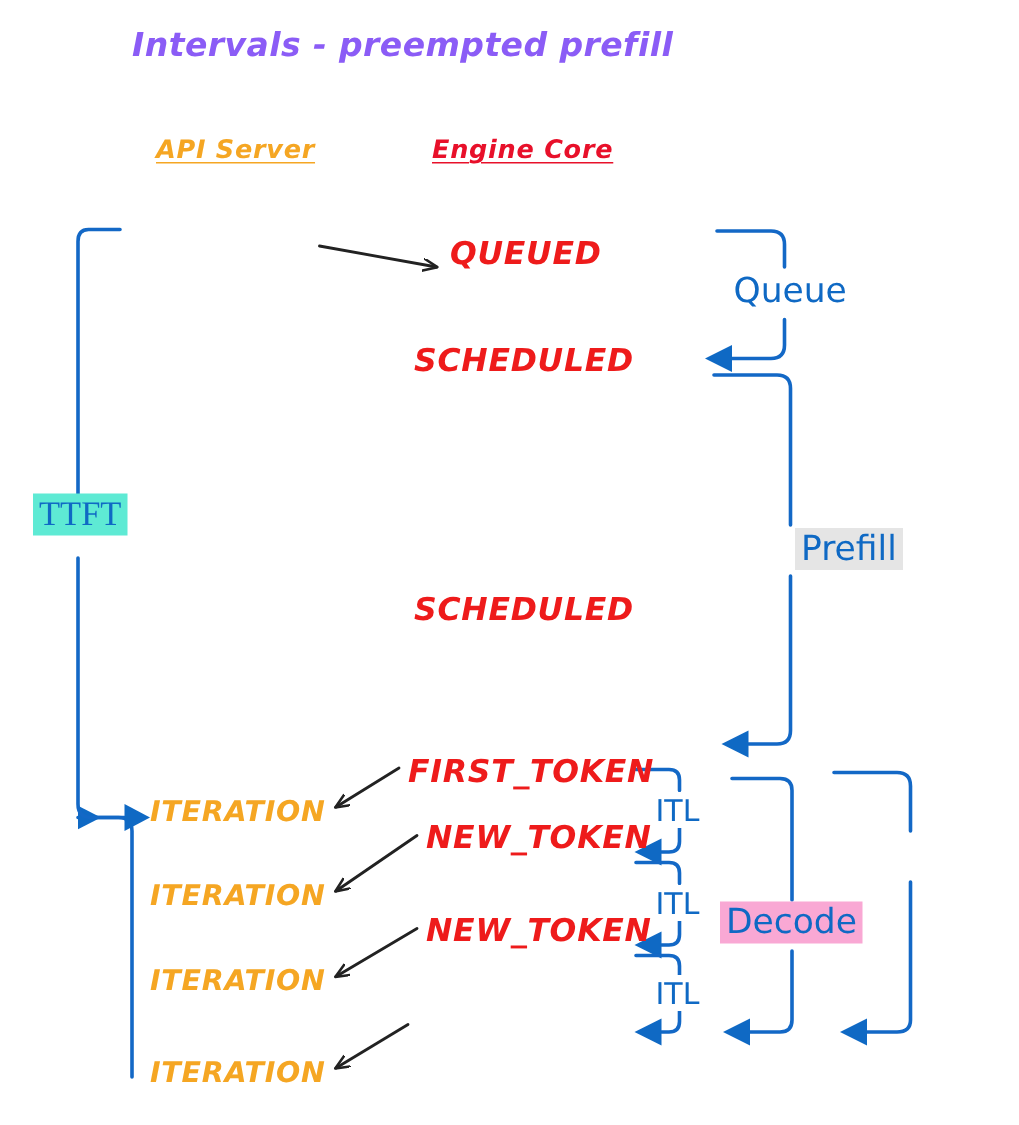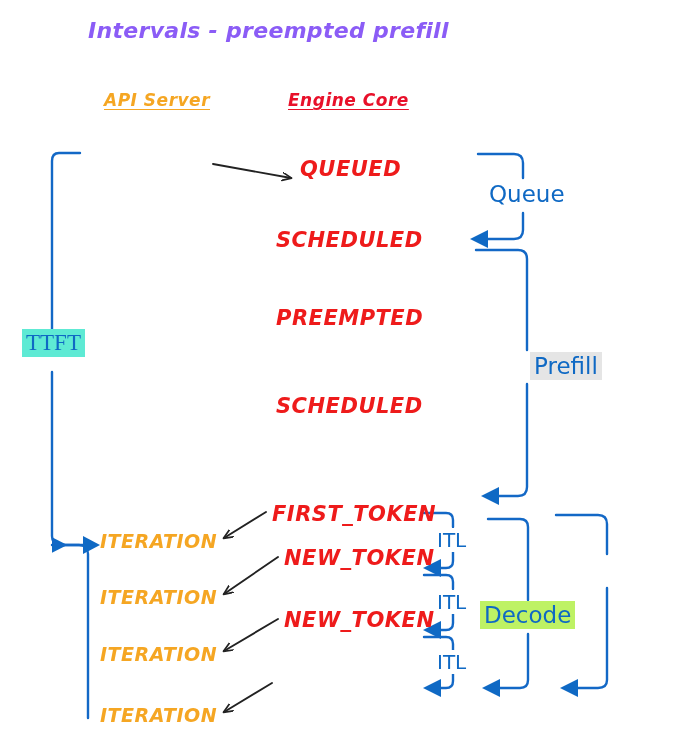--- a/index.html
+++ b/index.html
@@ -117,31 +117,30 @@
 
     <g>
       <path d="M556,515 L598,515 Q607,515 607,524 L607,554" fill="none" stroke="#1368C6" stroke-width="2.4" stroke-linecap="round"></path>
       <path d="M607,588 L607,680 Q607,688 598,688 L578,688" fill="none" stroke="#1368C6" stroke-width="2.4" stroke-linecap="round"></path>
       <path d="M560,688 L578,679 L578,697 Z" fill="#0F69C4"></path>
     </g>
   </svg>
 
   <div class="node engine" style="left:300px;top:157px;">QUEUED</div>
   <div class="node engine" style="left:276px;top:228px;">SCHEDULED</div>
-  <div class="node engine" style="left:276px;top:306px;">PREEMPTED</div>
   <div class="node engine" style="left:276px;top:394px;">SCHEDULED</div>
   <div class="node engine" style="left:272px;top:502px;">FIRST_TOKEN</div>
   <div class="node api" style="left:100px;top:530px;">ITERATION</div>
   <div class="node engine" style="left:284px;top:546px;">NEW_TOKEN</div>
   <div class="node api" style="left:100px;top:586px;">ITERATION</div>
   <div class="node engine" style="left:284px;top:608px;">NEW_TOKEN</div>
   <div class="node api" style="left:100px;top:643px;">ITERATION</div>
   <div class="node api" style="left:100px;top:704px;">ITERATION</div>
 
   <div class="blue blue-lg" style="left:22px;top:329px;background:#5eead4;padding:1px 4px;font-family:Liberation Serif, serif;">TTFT</div>
   <div class="blue blue-lg" style="left:485px;top:180px;background:#fff;padding:1px 4px;">Queue</div>
   <div class="blue blue-lg" style="left:503px;top:352px;background:#e5e5e5;padding:1px 4px;margin-left:27px;">Prefill</div>
   <div class="blue blue-sm" style="left:434px;top:528px;background:#fff;padding:0 3px;">ITL</div>
   <div class="blue blue-sm" style="left:434px;top:590px;background:#fff;padding:0 3px;">ITL</div>
   <div class="blue blue-sm" style="left:434px;top:650px;background:#fff;padding:0 3px;">ITL</div>
-  <div class="blue blue-lg" style="left:480px;top:601px;background:#bef264;padding:1px 4px;">Decode</div>
+  <div class="blue blue-lg" style="left:480px;top:601px;background:#f9a8d4;padding:1px 4px;">Decode</div>
 
 </div>
 
 </body></html>

